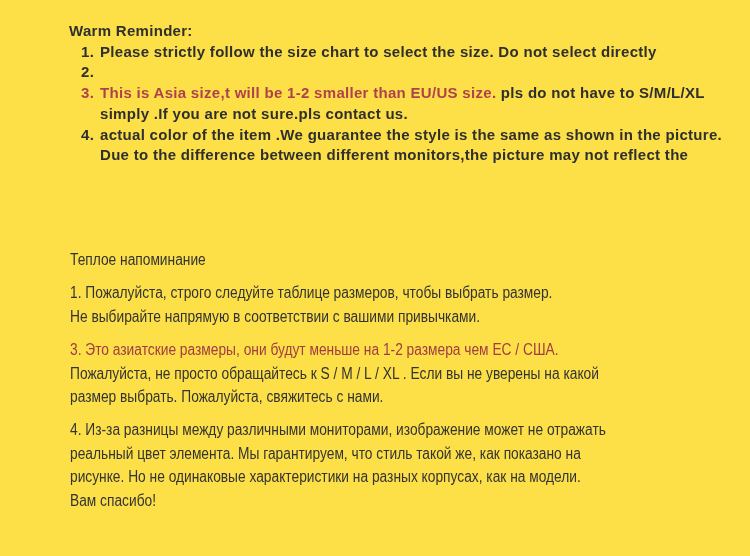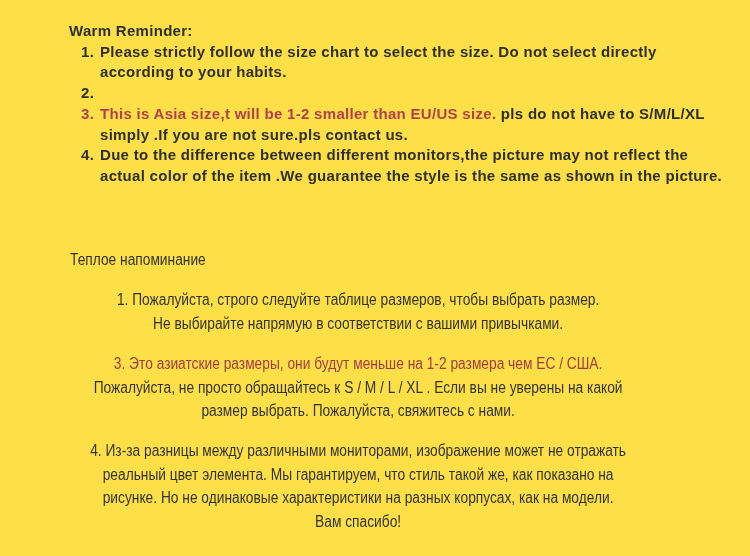--- a/index.html
+++ b/index.html
@@ -38,58 +38,57 @@
     font-weight: 400;
     font-size: 16px;
     line-height: 23.4px;
     color: #333333;
   }
   .ru-line {
     transform: scaleX(0.86);
     transform-origin: 0 50%;
     white-space: nowrap;
   }
-  .ru-para { margin-top: 17px; text-align: center; }
+  .ru-para { margin-top: 10px; }
   .ru-title { margin-bottom: 2px; }
   .ru-red { color: #a13c45; }
 </style>
 </head>
 <body>
 
 <div class="page">
 
   <div class="en-block">
     <div class="en-title">Warm Reminder:</div>
     <div class="en-items">
 
       <div class="en-item">
         <span class="en-num">1.</span>
         <div>
           <div>Please strictly follow the size chart to select the size. Do not select directly</div>
-          <div>according to your habits.</div>
         </div>
       </div>
 
       <div class="en-item">
         <span class="en-num">2.</span>
       </div>
 
       <div class="en-item">
         <span class="en-num en-red">3.</span>
         <div>
           <div><span class="en-red">This is Asia size,t will be 1-2 smaller than EU/US size.</span><span> pls do not have to S/M/L/XL</span></div>
           <div>simply .If you are not sure.pls contact us.</div>
         </div>
       </div>
 
       <div class="en-item">
         <span class="en-num">4.</span>
         <div>
+          <div>actual color of the item .We guarantee the style is the same as shown in the picture.</div>
           <div>Due to the difference between different monitors,the picture may not reflect the</div>
-          <div>actual color of the item .We guarantee the style is the same as shown in the picture.</div>
         </div>
       </div>
 
     </div>
   </div>
 
   <div class="ru-block">
     <div class="ru-line ru-title">Теплое напоминание</div>
 
     <div class="ru-para">

